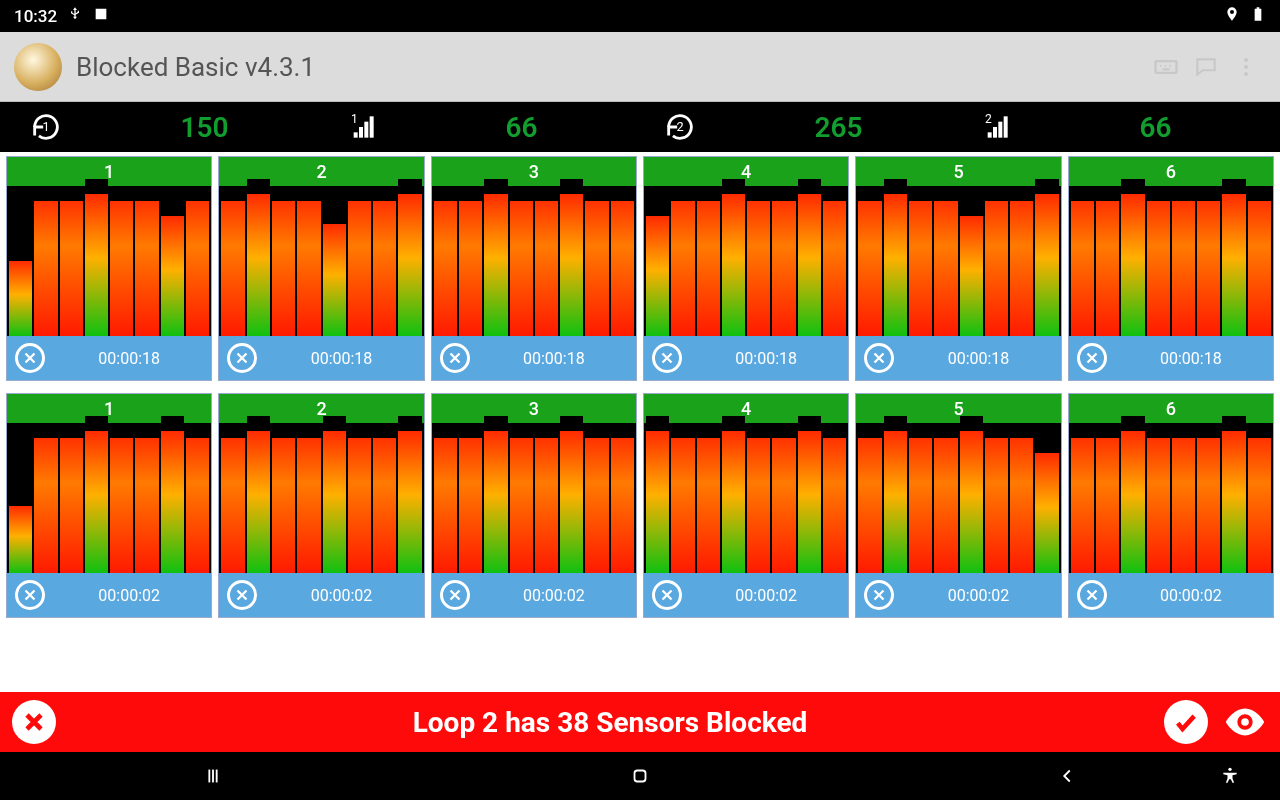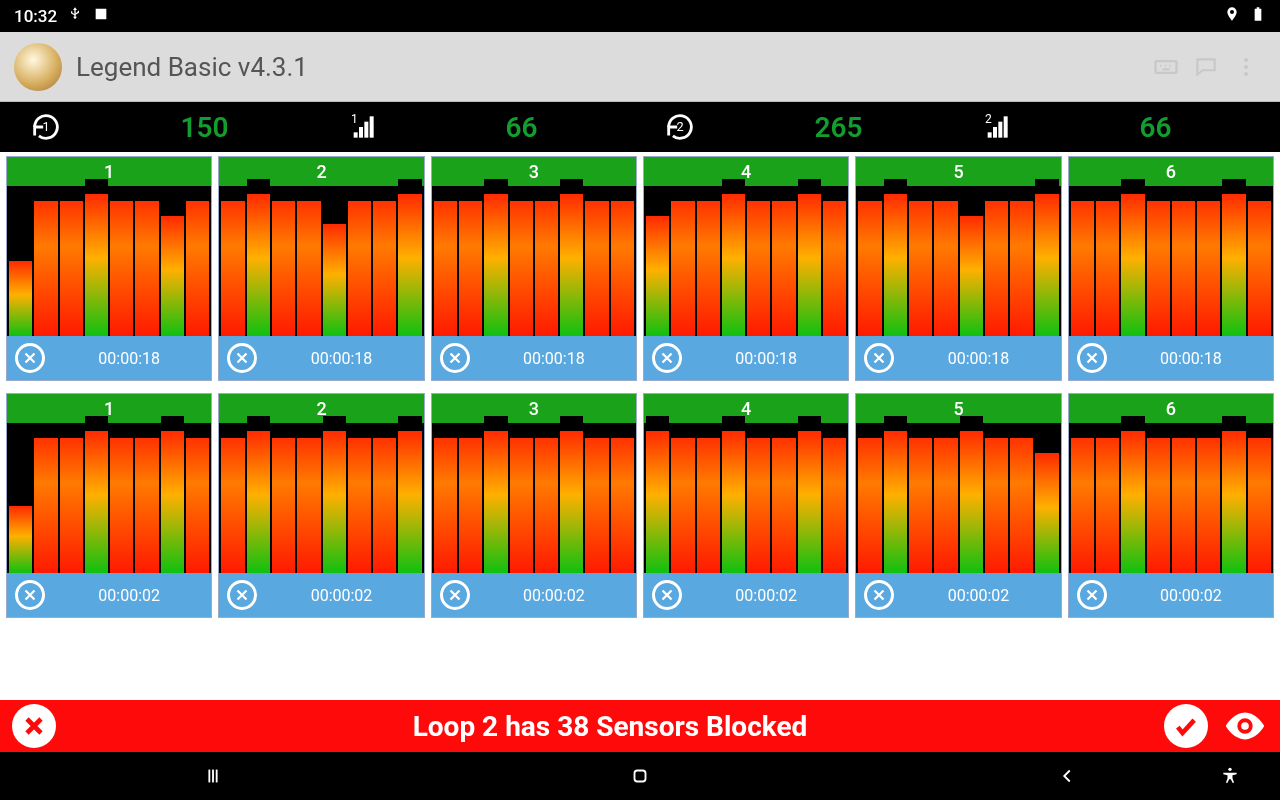--- a/index.html
+++ b/index.html
@@ -60,21 +60,21 @@
     background:#5aa8e0; height:44px; display:flex; align-items:center;
     padding:0 8px; gap:10px;
   }
   .card-foot .clr {
     width:30px; height:30px; border-radius:50%; border:3px solid #fff;
     display:flex; align-items:center; justify-content:center;
   }
   .card-foot .time { flex:1; text-align:center; color:#fff; font-size:16px; }
   
   .alert {
-    height:52px; background:#ff0a0a; color:#fff;
+    height:60px; background:#ff0a0a; color:#fff;
     display:flex; align-items:center; padding:0 12px; gap:14px;
     font-size:28px; font-weight:700;
   }
   .alert .msg { flex:1; text-align:center; }
   .circle-btn {
     width:44px; height:44px; border-radius:50%; background:#fff;
     display:flex; align-items:center; justify-content:center;
   }
   
   .navbar {
@@ -109,21 +109,21 @@
     <span>
       <svg viewBox="0 0 24 24" fill="#fff">
           <path d="M10 2h4v2h3v18H7V4h3V2z"></path>
         </svg>
     </span>
   </div>
 </div>
 
 <div class="appheader">
   <div class="logo"></div>
-  <div class="apptitle">Legend Basic v4.3.1</div>
+  <div class="apptitle">Blocked Basic v4.3.1</div>
   <div class="hicon">
     <svg viewBox="0 0 24 24" width="28" height="28" fill="none" stroke="#c8c8c8" stroke-width="2">
         <rect x="3" y="7" width="18" height="10" rx="1"></rect>
         <path d="M7 11h1M11 11h1M15 11h1M9 14h6"></path>
       </svg>
   </div>
   <div class="hicon">
     <svg viewBox="0 0 24 24" width="26" height="26" fill="none" stroke="#c8c8c8" stroke-width="2">
         <path d="M4 5h16v10H9l-5 4V5z"></path>
       </svg>

